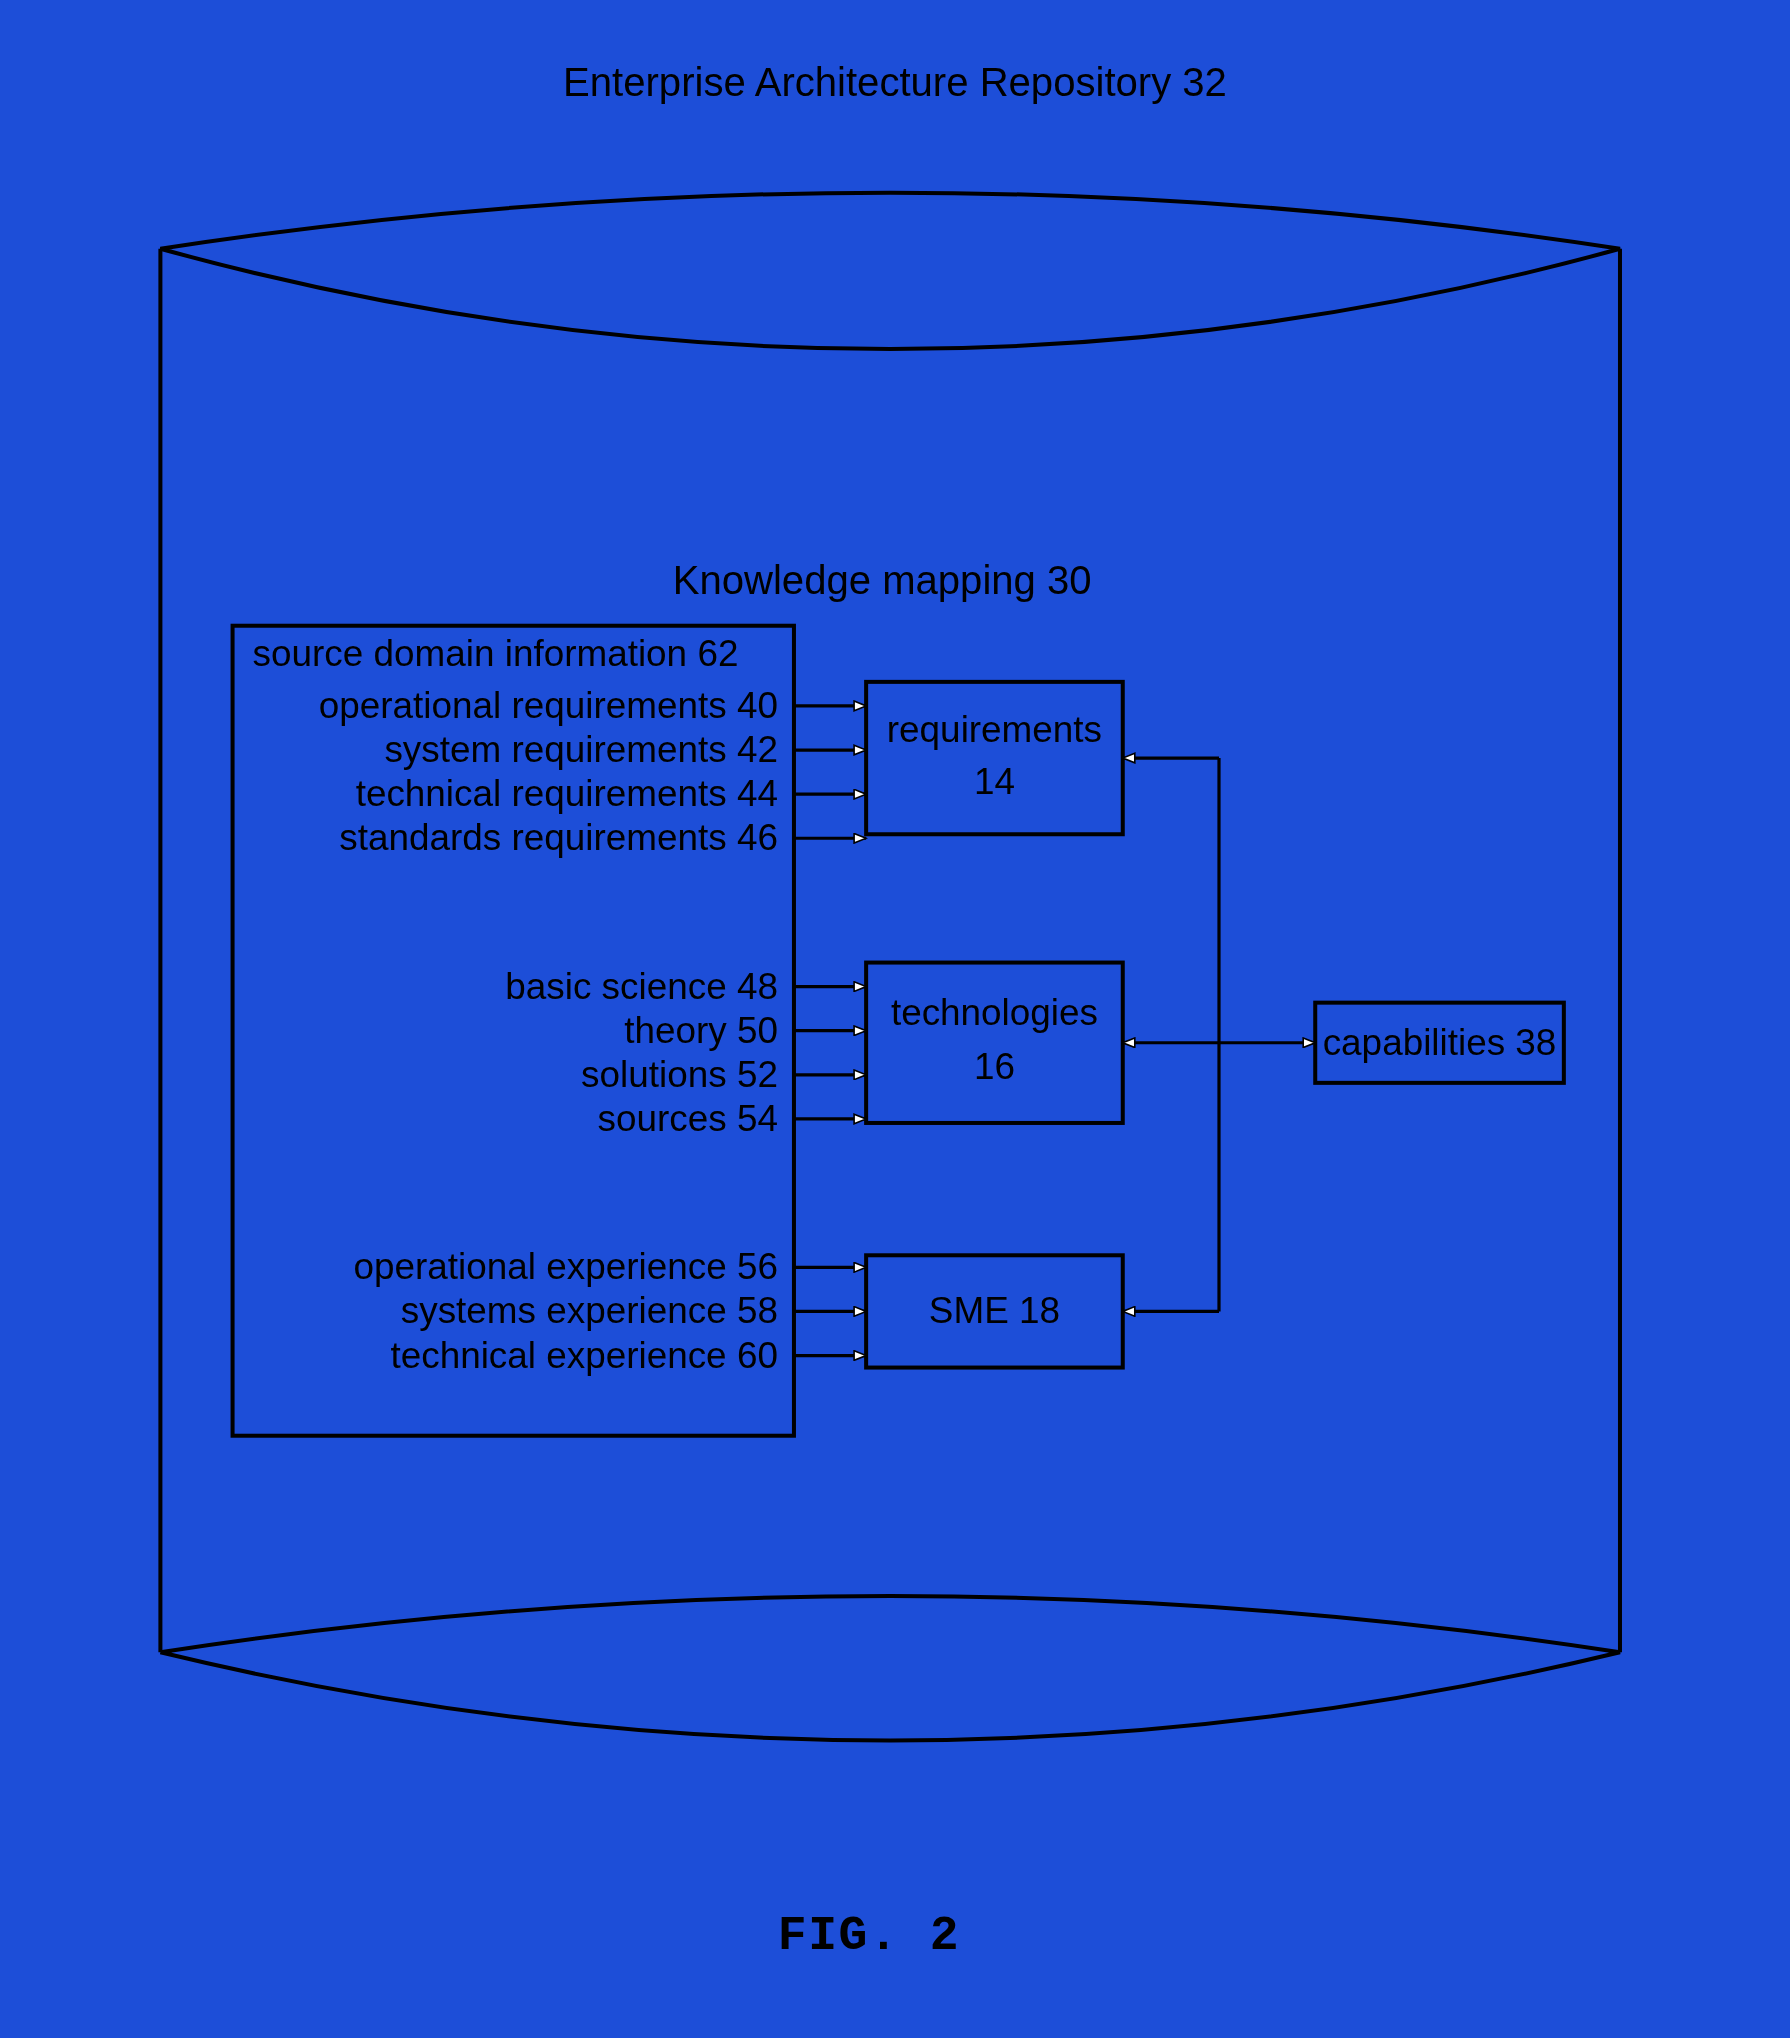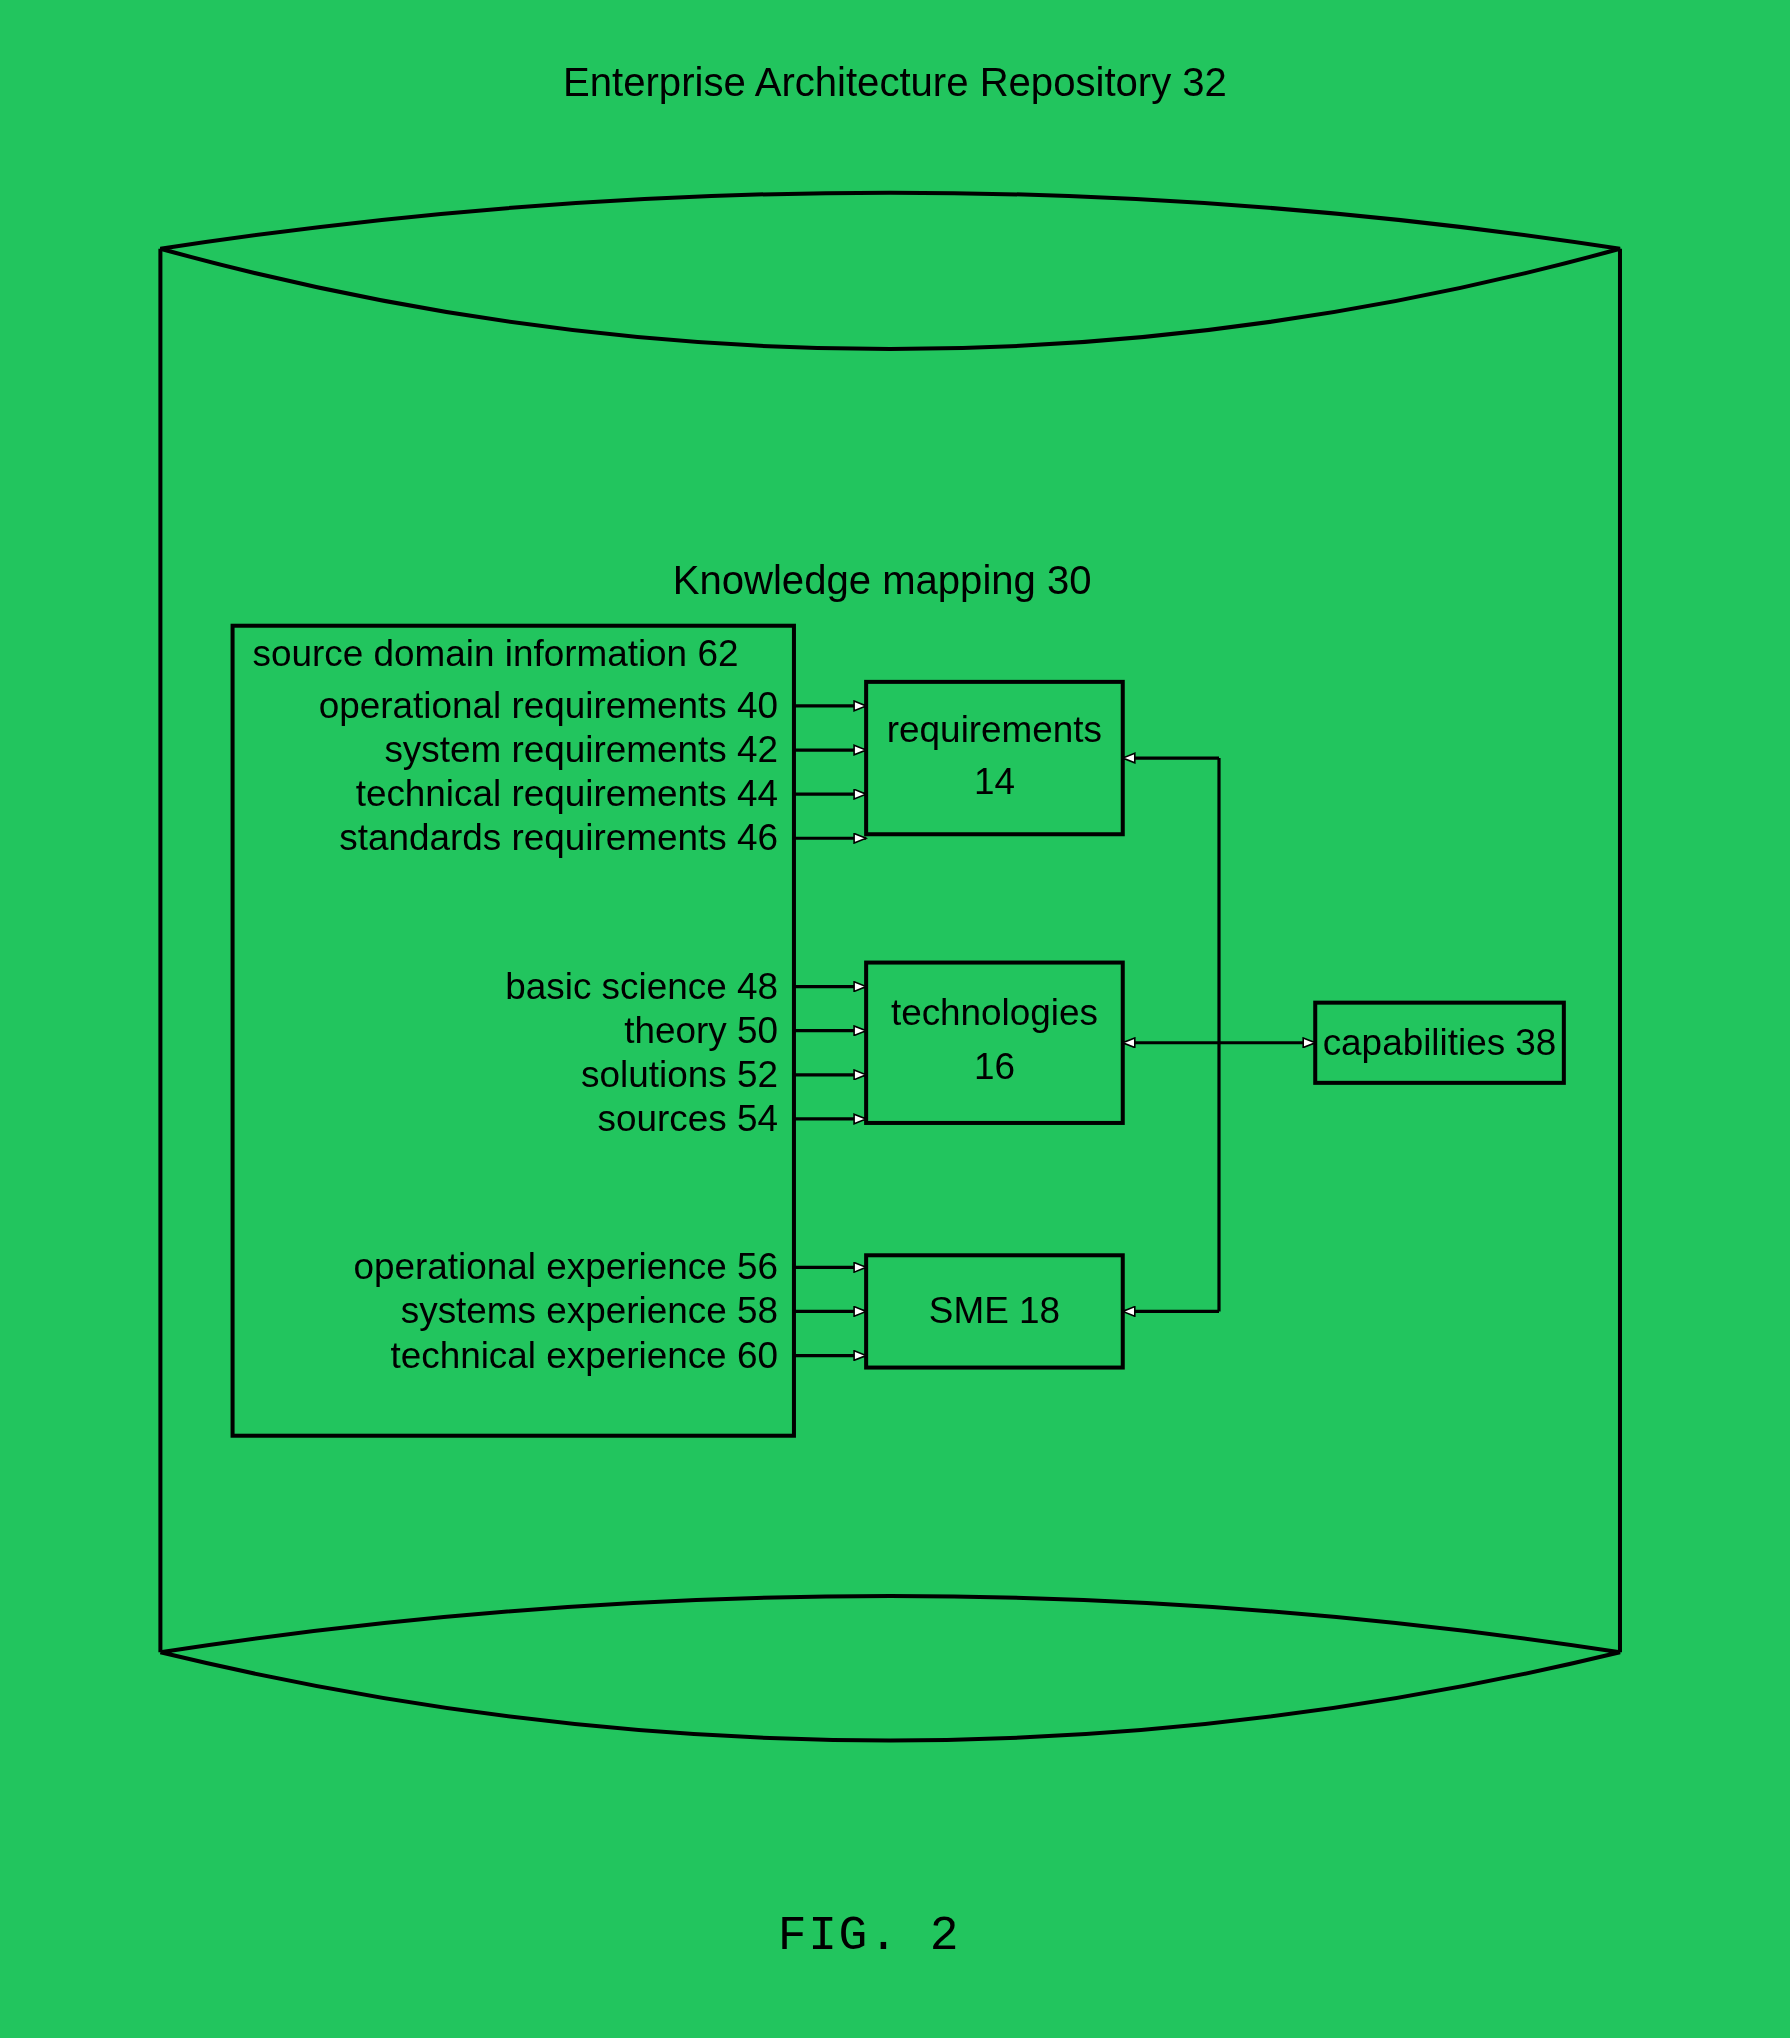--- a/index.html
+++ b/index.html
@@ -5,32 +5,32 @@
   html, body {
     margin: 0;
     padding: 0;
     background: #fff;
     font-family: Arial, Helvetica, sans-serif;
   }
   .page {
     position: relative;
     width: 1790px;
     height: 2039px;
-    background: #22c55e;
+    background: #1d4ed8;
   }
   svg { display: block; }
   .figcap {
     position: absolute;
     left: 0;
     width: 1738px;
     top: 1909px;
     text-align: center;
     font-family: "Courier New", Courier, monospace;
     font-size: 48px;
-    font-weight: 400;
+    font-weight: 700;
     letter-spacing: 1.6px;
   }
   .t-title { font-size: 50px; }
   .t-section { font-size: 50px; }
   .t-label { font-size: 46px; }
 </style>
 </head>
 <body>
 
 <div class="page">

